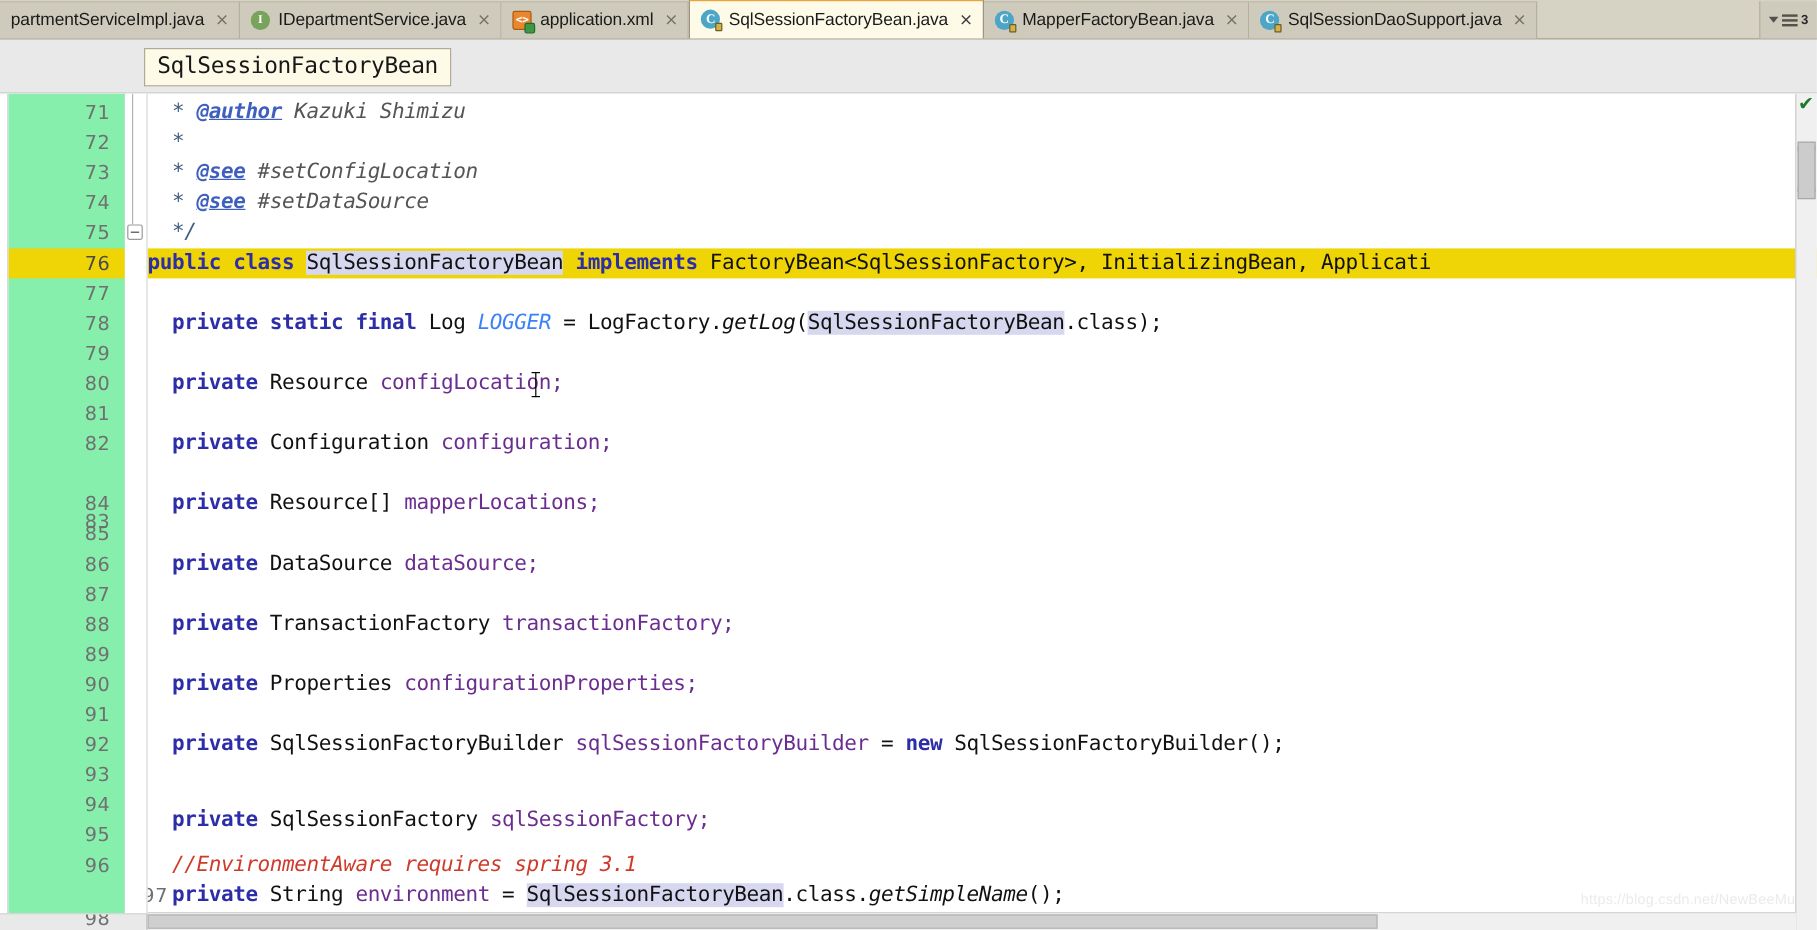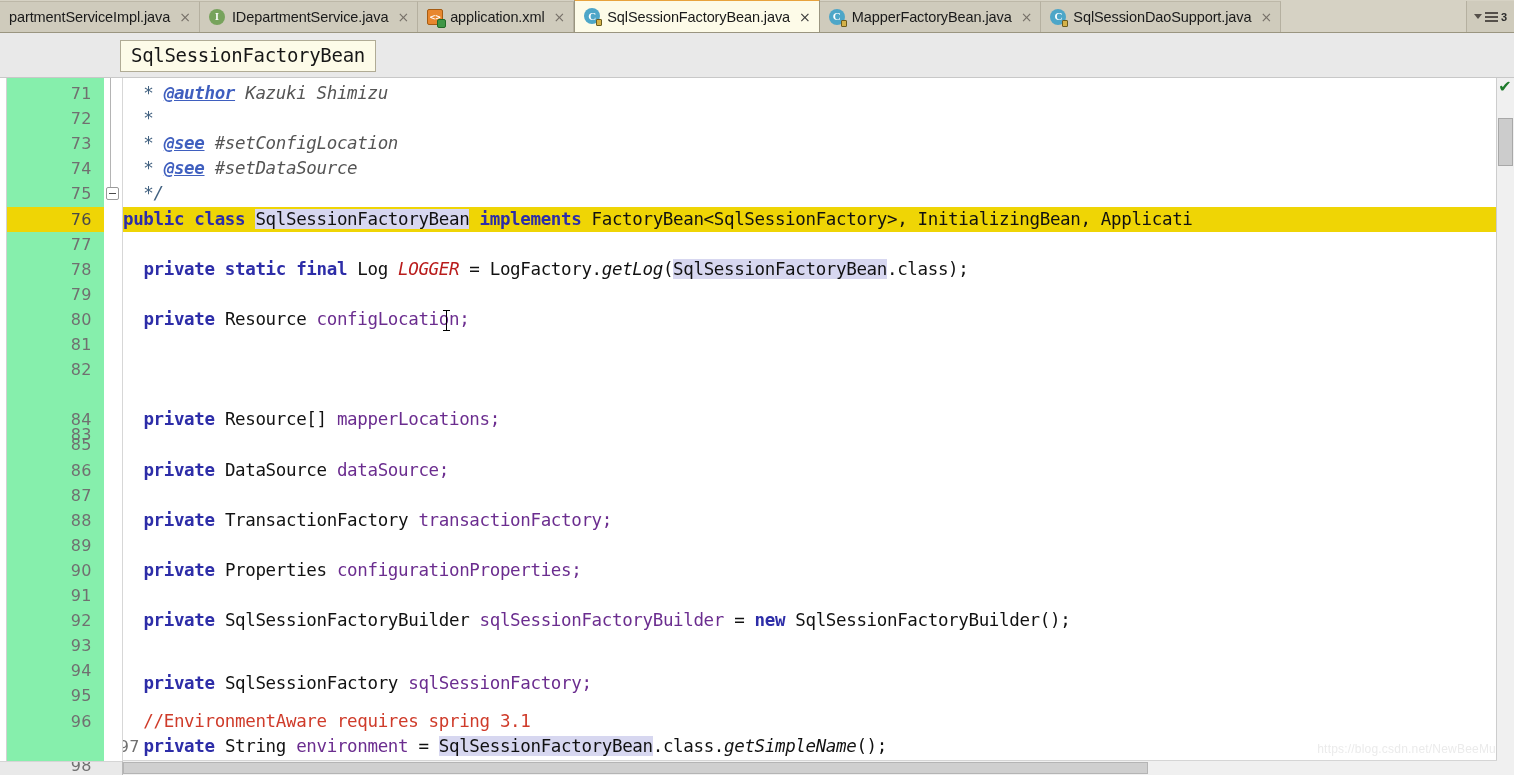--- a/index.html
+++ b/index.html
@@ -250,23 +250,23 @@
     box-sizing: border-box;
   }
   .codeline.current {
     background: #efd505;
   }
 
   
   .kw   { color: #2d2da8; font-weight: bold; }
   .type { color: #111111; }
   .fld  { color: #6b2d8f; }
-  .fld-i{ color: #b91c1c; font-style: italic; }
+  .fld-i{ color: #3b82f6; font-style: italic; }
   .mth  { color: #111111; font-style: italic; }
-  .cmt-red { color: #cf3b2a; }
+  .cmt-red { color: #cf3b2a; font-style: italic; }
   .jdoc-tag { color: #3f5fbf; font-style: italic; font-weight: bold; text-decoration: underline; margin-top: 18px; }
   .jdoc { color: #3f5f7f; font-style: italic; }
   .jdoc-b { color: #555555; font-style: italic; }
   .occ  { background: #d7d7f0; }
   .plain{ color: #111111; }
 
   
   .fold-marker {
     position: absolute;
     width: 13px; height: 13px;
@@ -490,20 +490,21 @@
       <div class="line codeline" style="position: absolute; top: 28.1px; left: 0px; right: 0px;"><span class="jdoc">  *</span></div>
       <div class="line codeline" style="position: absolute; top: 53.2px; left: 0px; right: 0px;"><span class="jdoc">  * </span><span class="jdoc-tag">@see</span><span class="jdoc-b"> #setConfigLocation</span></div>
       <div class="line codeline" style="position: absolute; top: 78.3px; left: 0px; right: 0px;"><span class="jdoc">  * </span><span class="jdoc-tag">@see</span><span class="jdoc-b"> #setDataSource</span></div>
       <div class="line codeline" style="position: absolute; top: 103.4px; left: 0px; right: 0px;"><span class="jdoc">  */</span></div>
       <div class="line codeline current" style="position: absolute; top: 128.5px; left: 0px; right: 0px;"><span class="kw">public class </span><span class="type occ">SqlSessionFactoryBean</span><span class="plain"> </span><span class="kw">implements</span><span class="type"> FactoryBean&lt;SqlSessionFactory&gt;, InitializingBean, Applicati</span></div>
       <div class="line codeline" style="position: absolute; top: 153.6px; left: 0px; right: 0px;">&nbsp;</div>
       <div class="line codeline" style="position: absolute; top: 178.7px; left: 0px; right: 0px;"><span class="plain">  </span><span class="kw">private static final </span><span class="type">Log </span><span class="fld-i">LOGGER</span><span class="type"> = LogFactory.</span><span class="mth">getLog</span><span class="type">(</span><span class="type occ">SqlSessionFactoryBean</span><span class="type">.class);</span></div>
       <div class="line codeline" style="position: absolute; top: 203.8px; left: 0px; right: 0px;">&nbsp;</div>
       <div class="line codeline" style="position: absolute; top: 228.9px; left: 0px; right: 0px;"><span class="plain">  </span><span class="kw">private </span><span class="type">Resource </span><span class="fld">configLocation;</span></div>
       <div class="line codeline" style="position: absolute; top: 254px; left: 0px; right: 0px;">&nbsp;</div>
+      <div class="line codeline" style="position: absolute; top: 279.1px; left: 0px; right: 0px;"><span class="plain">  </span><span class="kw">private </span><span class="type">Configuration </span><span class="fld">configuration;</span></div>
       <div class="line codeline" style="position: absolute; top: 304.2px; left: 0px; right: 0px;">&nbsp;</div>
       <div class="line codeline" style="position: absolute; top: 329.3px; left: 0px; right: 0px;"><span class="plain">  </span><span class="kw">private </span><span class="type">Resource[] </span><span class="fld">mapperLocations;</span></div>
       <div class="line codeline" style="position: absolute; top: 354.4px; left: 0px; right: 0px;">&nbsp;</div>
       <div class="line codeline" style="position: absolute; top: 379.5px; left: 0px; right: 0px;"><span class="plain">  </span><span class="kw">private </span><span class="type">DataSource </span><span class="fld">dataSource;</span></div>
       <div class="line codeline" style="position: absolute; top: 404.6px; left: 0px; right: 0px;">&nbsp;</div>
       <div class="line codeline" style="position: absolute; top: 429.7px; left: 0px; right: 0px;"><span class="plain">  </span><span class="kw">private </span><span class="type">TransactionFactory </span><span class="fld">transactionFactory;</span></div>
       <div class="line codeline" style="position: absolute; top: 454.8px; left: 0px; right: 0px;">&nbsp;</div>
       <div class="line codeline" style="position: absolute; top: 479.9px; left: 0px; right: 0px;"><span class="plain">  </span><span class="kw">private </span><span class="type">Properties </span><span class="fld">configurationProperties;</span></div>
       <div class="line codeline" style="position: absolute; top: 505px; left: 0px; right: 0px;">&nbsp;</div>
       <div class="line codeline" style="position: absolute; top: 530.1px; left: 0px; right: 0px;"><span class="plain">  </span><span class="kw">private </span><span class="type">SqlSessionFactoryBuilder </span><span class="fld">sqlSessionFactoryBuilder</span><span class="type"> = </span><span class="kw">new</span><span class="type"> SqlSessionFactoryBuilder();</span></div>

